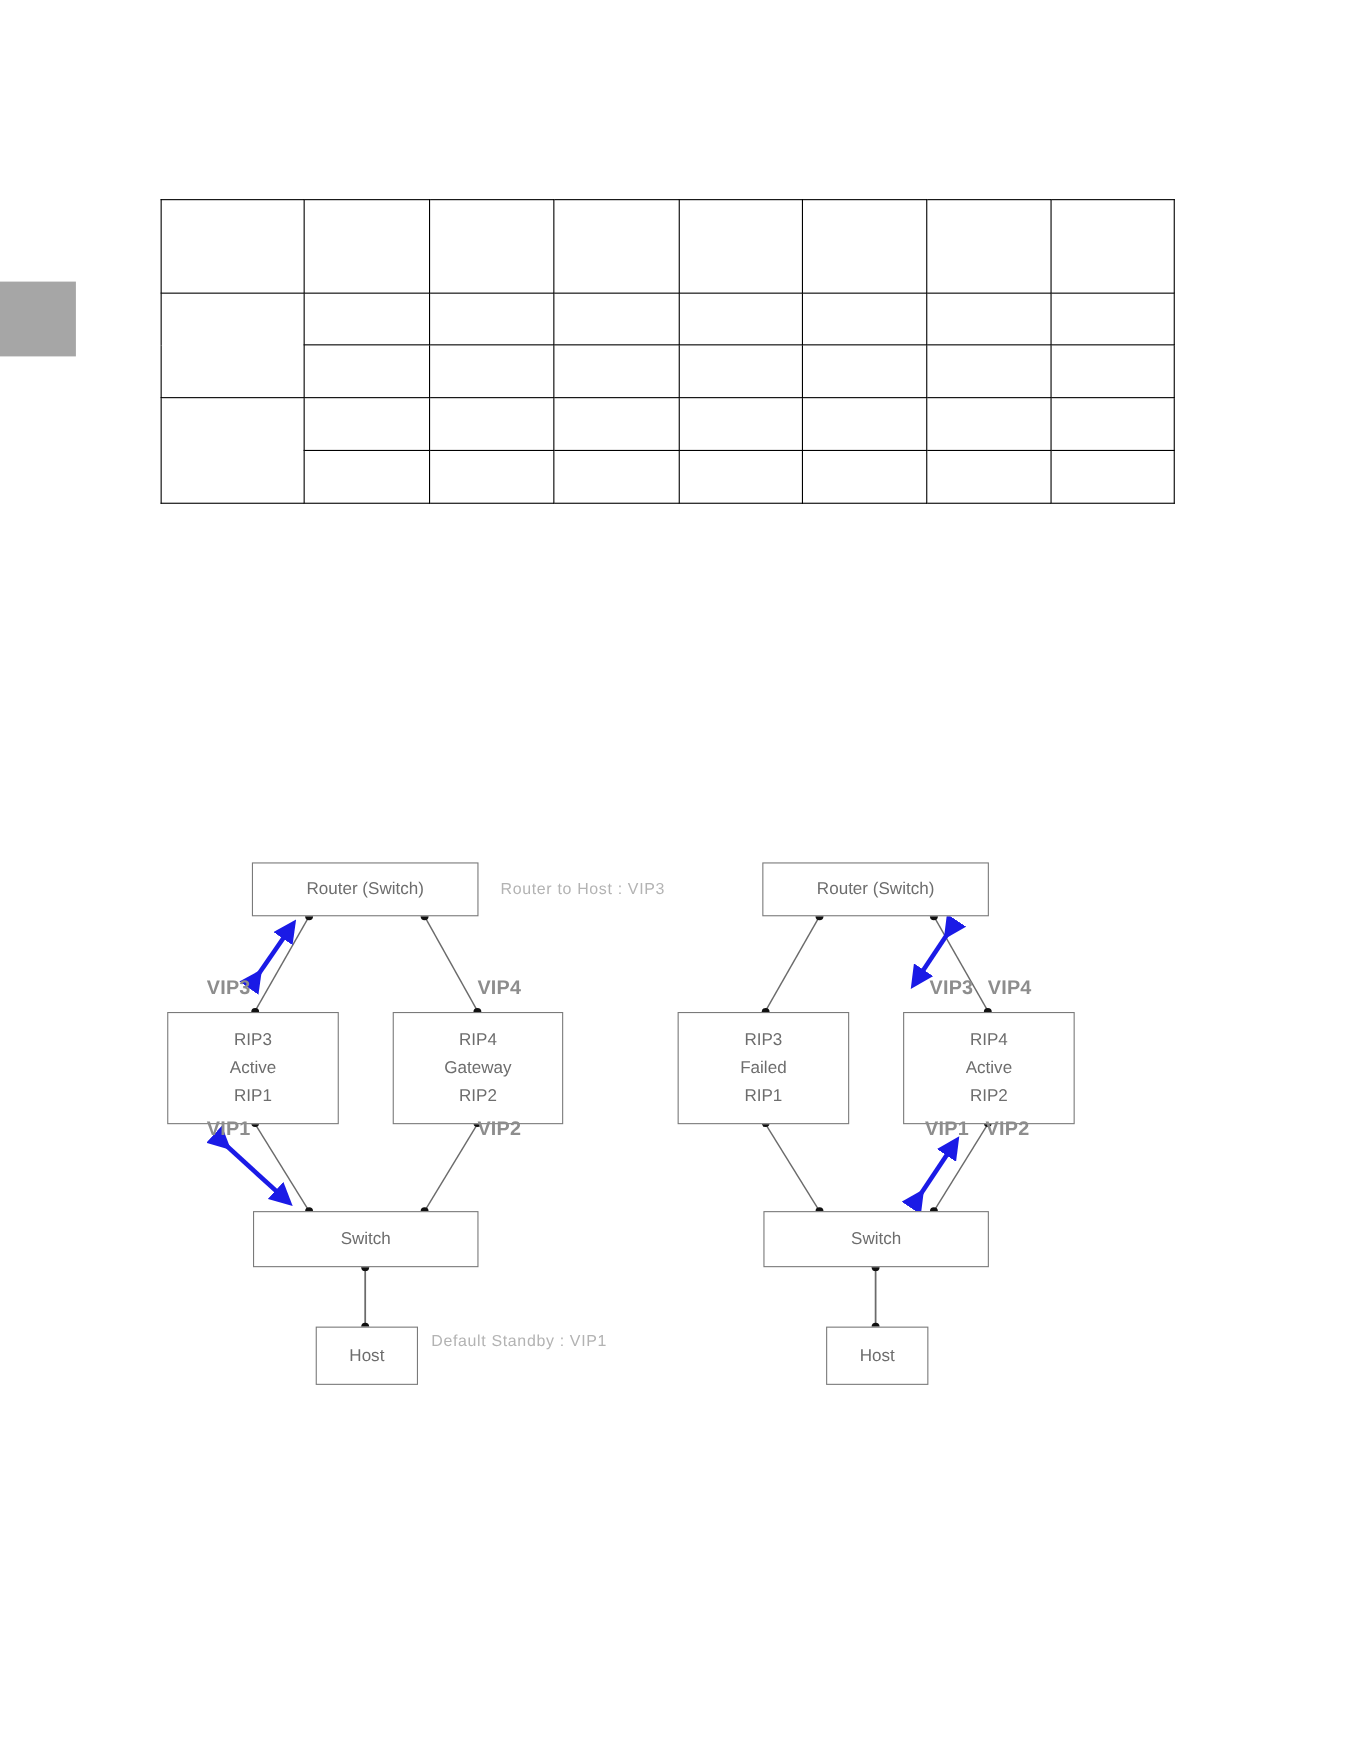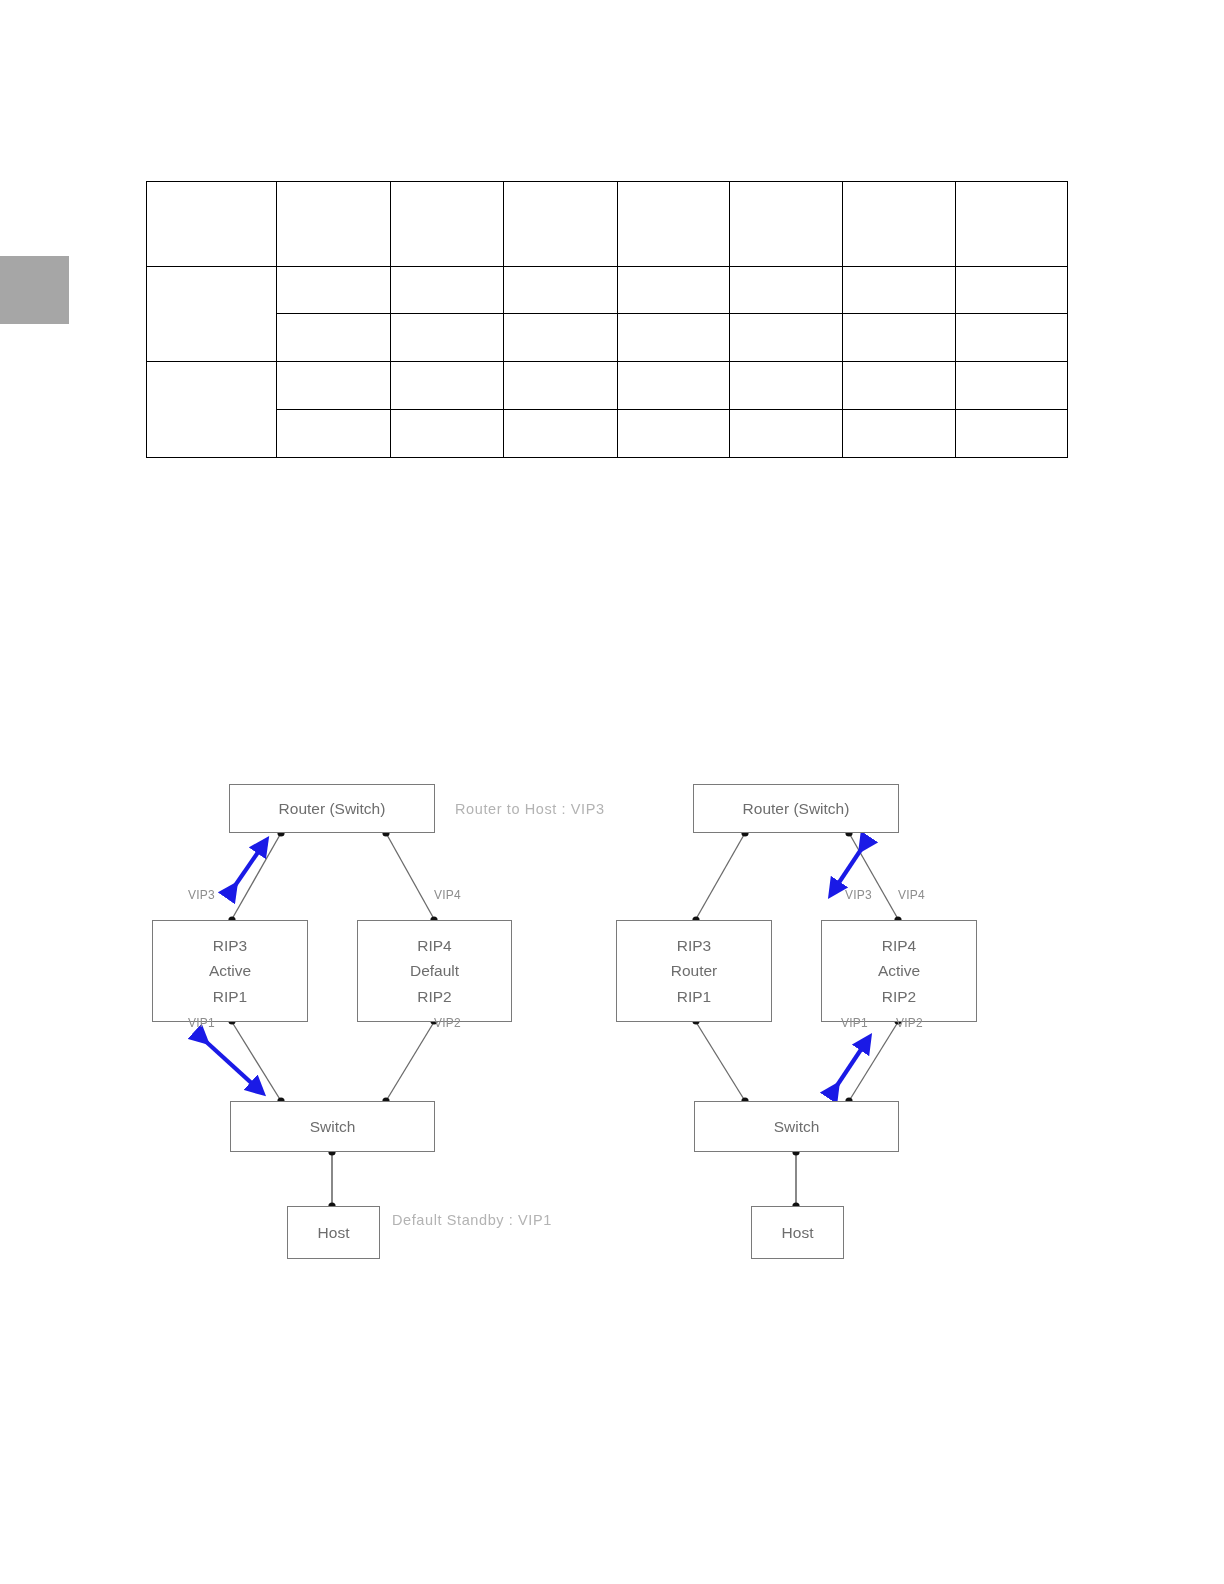--- a/index.html
+++ b/index.html
@@ -67,23 +67,24 @@
   }
   .node-box .line {
     padding: 2px 0;
     white-space: nowrap;
     text-align: right;
   }
   .node-box.three .line { padding: 5px 0; }
   .vip-label {
     position: absolute;
     color: #8d8d8d;
-    font-size: 12px;
+    font-size: 18px;
     white-space: nowrap;
     letter-spacing: 0.2px;
+    font-weight: bold;
   }
   .note-label {
     position: absolute;
     color: #b3b3b3;
     font-size: 14.5px;
     white-space: nowrap;
     letter-spacing: 0.6px;
   }
 </style>
 </head>
@@ -218,21 +219,21 @@
   <div class="vip-label" style="left:434px; top:888px;">VIP4</div>
 
   <div class="node-box three" style="left:152px; top:920px; width:156px; height:102px;">
     <span class="line">RIP3</span>
     <span class="line">Active</span>
     <span class="line">RIP1</span>
   </div>
 
   <div class="node-box three" style="left:357px; top:920px; width:155px; height:102px;">
     <span class="line">RIP4</span>
-    <span class="line">Default</span>
+    <span class="line">Gateway</span>
     <span class="line">RIP2</span>
   </div>
 
   <div class="vip-label" style="left:188px; top:1016px;">VIP1</div>
   <div class="vip-label" style="left:434px; top:1016px;">VIP2</div>
 
   <div class="node-box" style="left:230px; top:1101px; width:205px; height:51px;">
     <span class="line">Switch</span>
   </div>
 
@@ -244,21 +245,21 @@
 
   <div class="node-box" style="left:693px; top:784px; width:206px; height:49px;">
     <span class="line">Router (Switch)</span>
   </div>
 
   <div class="vip-label" style="left:845px; top:888px;">VIP3</div>
   <div class="vip-label" style="left:898px; top:888px;">VIP4</div>
 
   <div class="node-box three" style="left:616px; top:920px; width:156px; height:102px;">
     <span class="line">RIP3</span>
-    <span class="line">Router</span>
+    <span class="line">Failed</span>
     <span class="line">RIP1</span>
   </div>
 
   <div class="node-box three" style="left:821px; top:920px; width:156px; height:102px;">
     <span class="line">RIP4</span>
     <span class="line">Active</span>
     <span class="line">RIP2</span>
   </div>
 
   <div class="vip-label" style="left:841px; top:1016px;">VIP1</div>

